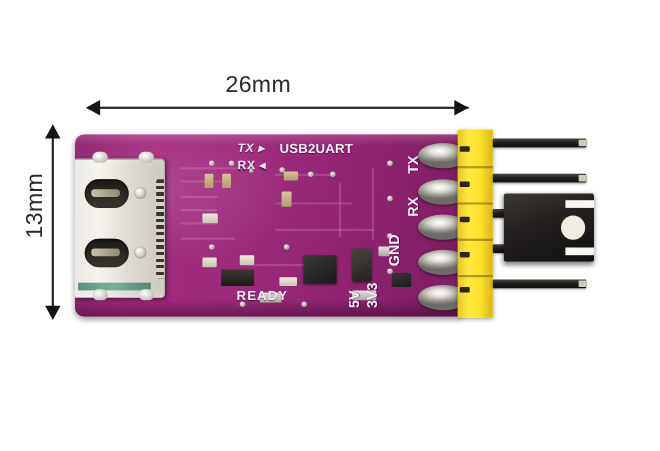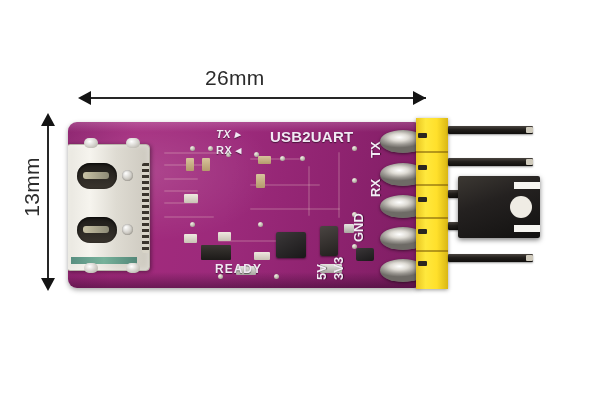--- a/index.html
+++ b/index.html
@@ -130,21 +130,21 @@
   .silk {
     position: absolute;
     color: #f2e9f4;
     font-family: "Liberation Sans", sans-serif;
     font-weight: 700;
     white-space: nowrap;
     text-shadow: 0 1px 1px rgba(0,0,0,0.5);
   }
   #silk-tx-arrow { left: 148px; top: 6px; font-size: 11px; letter-spacing: 0.5px; font-style: italic; }
   #silk-rx-arrow { left: 148px; top: 22px; font-size: 11px; letter-spacing: 0.5px; }
-  #silk-title   { left: 202px; top: 6px; font-size: 15px; letter-spacing: 0.2px; }
+  #silk-title   { left: 186px; top: 6px; font-size: 12px; letter-spacing: 0.2px; }
   #silk-ready   { left: 147px; top: 140px; font-size: 12px; letter-spacing: 1px; }
 
   .silk-vert {
     position: absolute;
     color: #f4ecf6;
     font-family: "Liberation Sans", sans-serif;
     font-weight: 700;
     font-size: 13px;
     white-space: nowrap;
     transform: rotate(-90deg);

